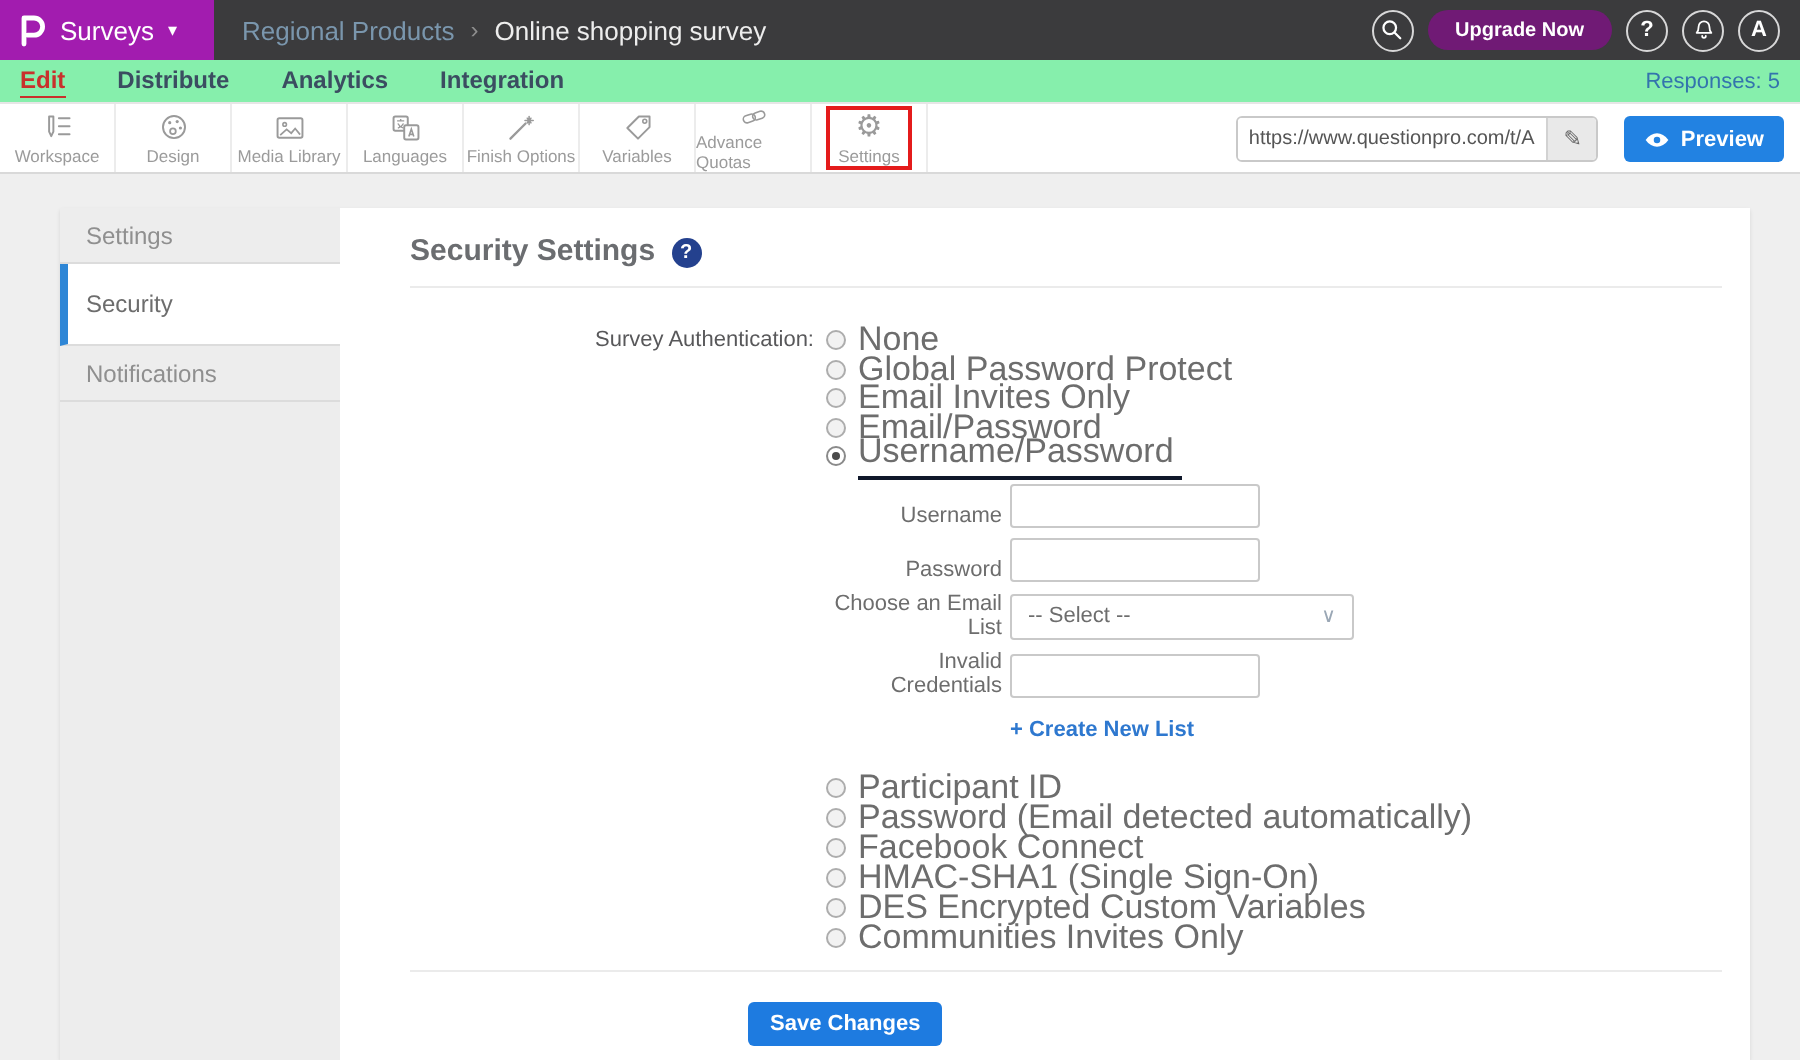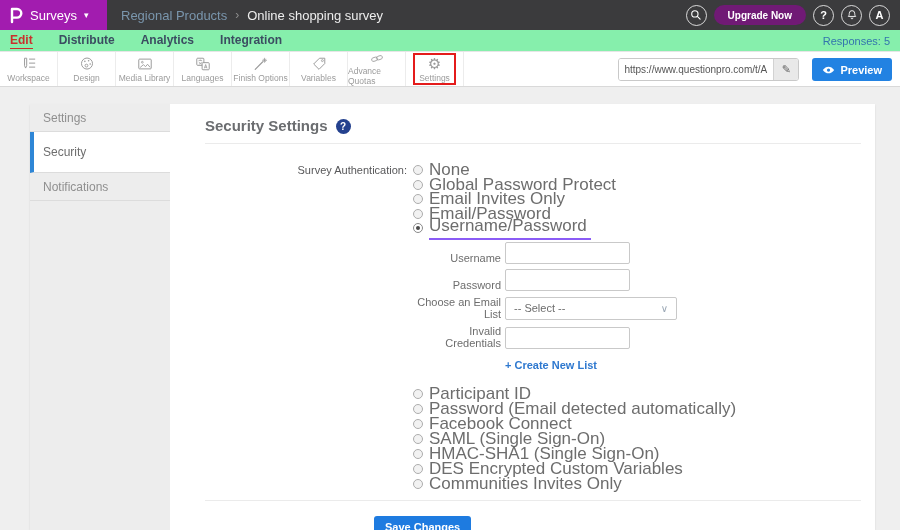--- a/index.html
+++ b/index.html
@@ -60,21 +60,21 @@
 
   .auth-block { display:flex; margin-top:19px; }
   .auth-label { width:202px; text-align:right; font-size:11px; font-weight:normal; color:#58585a; padding-top:1px; }
   .opt-col { margin-left:6px; }
   .radio-row { display:flex; align-items:center; height:14.5px; cursor:pointer; }
   .radio-row.b { height:15px; }
   .radio { width:10px; height:10px; border-radius:50%; border:1px solid #adadad; background:#f2f2f2; margin-right:6px; flex-shrink:0; position:relative; }
   .radio.checked { background:#fff; border-color:#8a8a8a; }
   .radio.checked::after { content:""; position:absolute; left:2px; top:2px; width:4px; height:4px; border-radius:50%; background:#4a4a4a; }
   .radio-label { font-size:17px; color:#6d6d6d; }
-  .red-underline { border-bottom:2px solid #8b5cf6; padding:0 4px 2px 0; }
+  .red-underline { border-bottom:2px solid #0f172a; padding:0 4px 2px 0; }
 
   .field-rows { margin-top:6px; }
   .field-row { display:flex; align-items:flex-end; margin-bottom:5px; }
   .field-label { width:88px; text-align:right; font-size:11px; color:#6d6d6d; }
   .text-input { margin-left:4px; width:125px; height:22px; border:1px solid #c9c9c9; border-radius:2px; padding:0 5px;
     font-size:11px; color:#444; font-family:"Liberation Sans", sans-serif; outline:none; }
   .select-box { margin-left:4px; width:172px; height:23px; border:1px solid #c9c9c9; border-radius:2px; display:flex;
     align-items:center; padding:0 8px; cursor:pointer; }
   .select-value { font-size:11px; color:#6d6d6d; flex:1; }
   .select-chevron { font-size:10px; color:#9aa7b5; }
@@ -278,24 +278,20 @@
             <div class="radio-row b">
               <span class="radio"></span>
               <span class="radio-label">Password (Email detected automatically)</span>
             </div>
             <div class="radio-row b">
               <span class="radio"></span>
               <span class="radio-label">Facebook Connect</span>
             </div>
             <div class="radio-row b">
               <span class="radio"></span>
-              <span class="radio-label">SAML (Single Sign-On)</span>
-            </div>
-            <div class="radio-row b">
-              <span class="radio"></span>
               <span class="radio-label">HMAC-SHA1 (Single Sign-On)</span>
             </div>
             <div class="radio-row b">
               <span class="radio"></span>
               <span class="radio-label">DES Encrypted Custom Variables</span>
             </div>
             <div class="radio-row b">
               <span class="radio"></span>
               <span class="radio-label">Communities Invites Only</span>
             </div>

